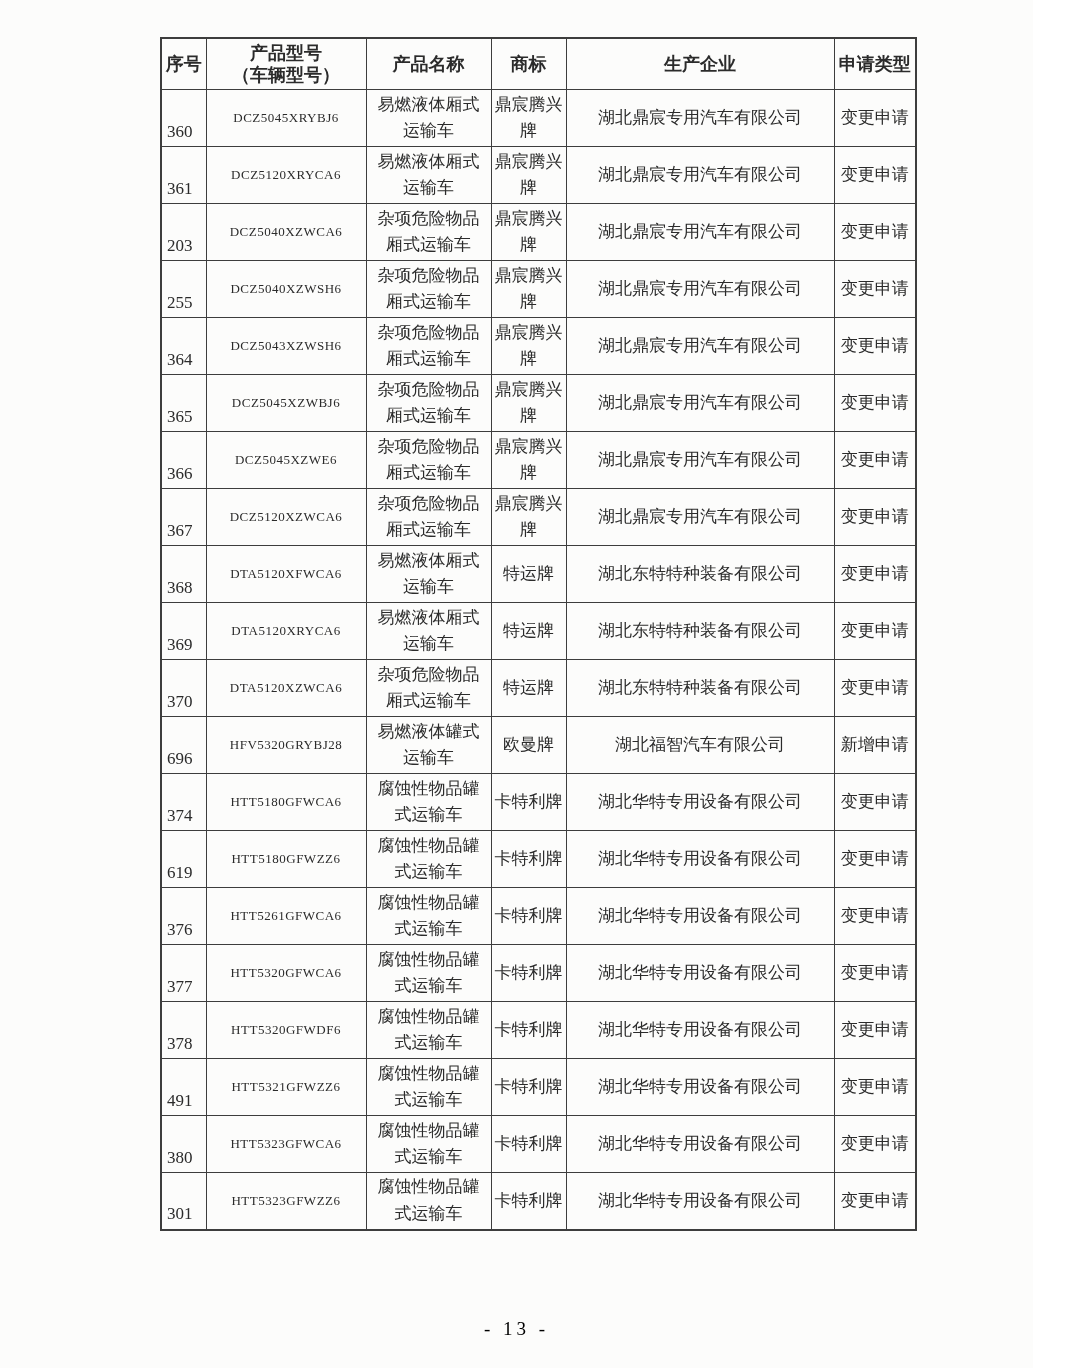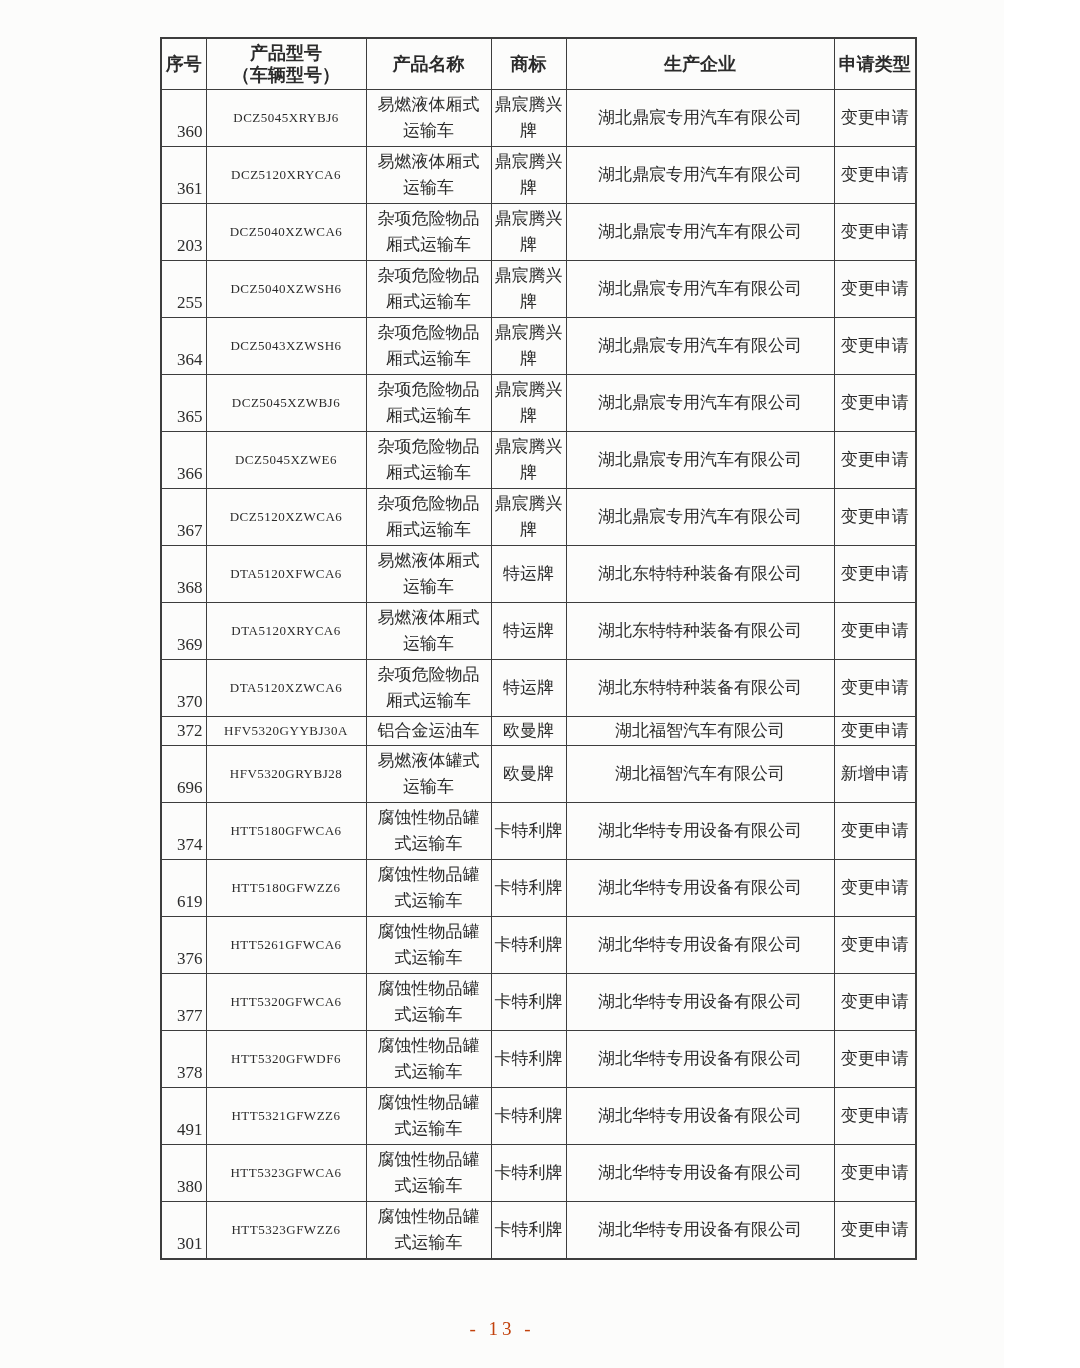--- a/index.html
+++ b/index.html
@@ -8,20 +8,21 @@
     background: #ffffff;
   }
   .page {
     position: relative;
     width: 1004px;
     height: 1368px;
     background: #fcfcfb;
     font-family: "Liberation Serif", "DejaVu Serif", serif;
     color: #2b2b2b;
     overflow: hidden;
+    padding-left: 29px;
   }
   table.doc-table {
     position: absolute;
     left: 160px;
     top: 37px;
     width: 755px;
     border-collapse: collapse;
     table-layout: fixed;
     border: 2px solid #3d3d3d;
   }
@@ -37,40 +38,40 @@
     font-size: 18px;
     font-weight: bold;
     height: 46px;
     line-height: 1.25;
     padding: 2px 1px;
   }
   .doc-table td {
     font-size: 17px;
   }
   .doc-table td.seq-cell {
-    text-align: right;
+    text-align: left;
     vertical-align: bottom;
     padding-left: 5px;
     font-size: 17px;
   }
   .doc-table td.model-cell {
     font-size: 13px;
     letter-spacing: 0.5px;
   }
   tr.row-double { height: 57px; }
   tr.row-single { height: 28px; }
   .footer {
     position: absolute;
     left: 0;
     width: 100%;
     top: 1318px;
     text-align: center;
     font-size: 19px;
     letter-spacing: 4px;
-    color: #c2410c;
+    color: #000000;
   }
 </style>
 </head>
 <body>
 
 <div class="page">
 
   <table class="doc-table">
     <colgroup>
       <col style="width:45px">
@@ -185,28 +186,20 @@
           <td class="app-type-cell">变更申请</td>
         </tr>
         <tr class="row-double">
           <td class="seq-cell">370</td>
           <td class="model-cell">DTA5120XZWCA6</td>
           <td class="name-cell">杂项危险物品厢式运输车</td>
           <td class="brand-cell">特运牌</td>
           <td class="manufacturer-cell">湖北东特特种装备有限公司</td>
           <td class="app-type-cell">变更申请</td>
         </tr>
-        <tr class="row-single">
-          <td class="seq-cell">372</td>
-          <td class="model-cell">HFV5320GYYBJ30A</td>
-          <td class="name-cell">铝合金运油车</td>
-          <td class="brand-cell">欧曼牌</td>
-          <td class="manufacturer-cell">湖北福智汽车有限公司</td>
-          <td class="app-type-cell">变更申请</td>
-        </tr>
         <tr class="row-double">
           <td class="seq-cell">696</td>
           <td class="model-cell">HFV5320GRYBJ28</td>
           <td class="name-cell">易燃液体罐式运输车</td>
           <td class="brand-cell">欧曼牌</td>
           <td class="manufacturer-cell">湖北福智汽车有限公司</td>
           <td class="app-type-cell">新增申请</td>
         </tr>
         <tr class="row-double">
           <td class="seq-cell">374</td>

